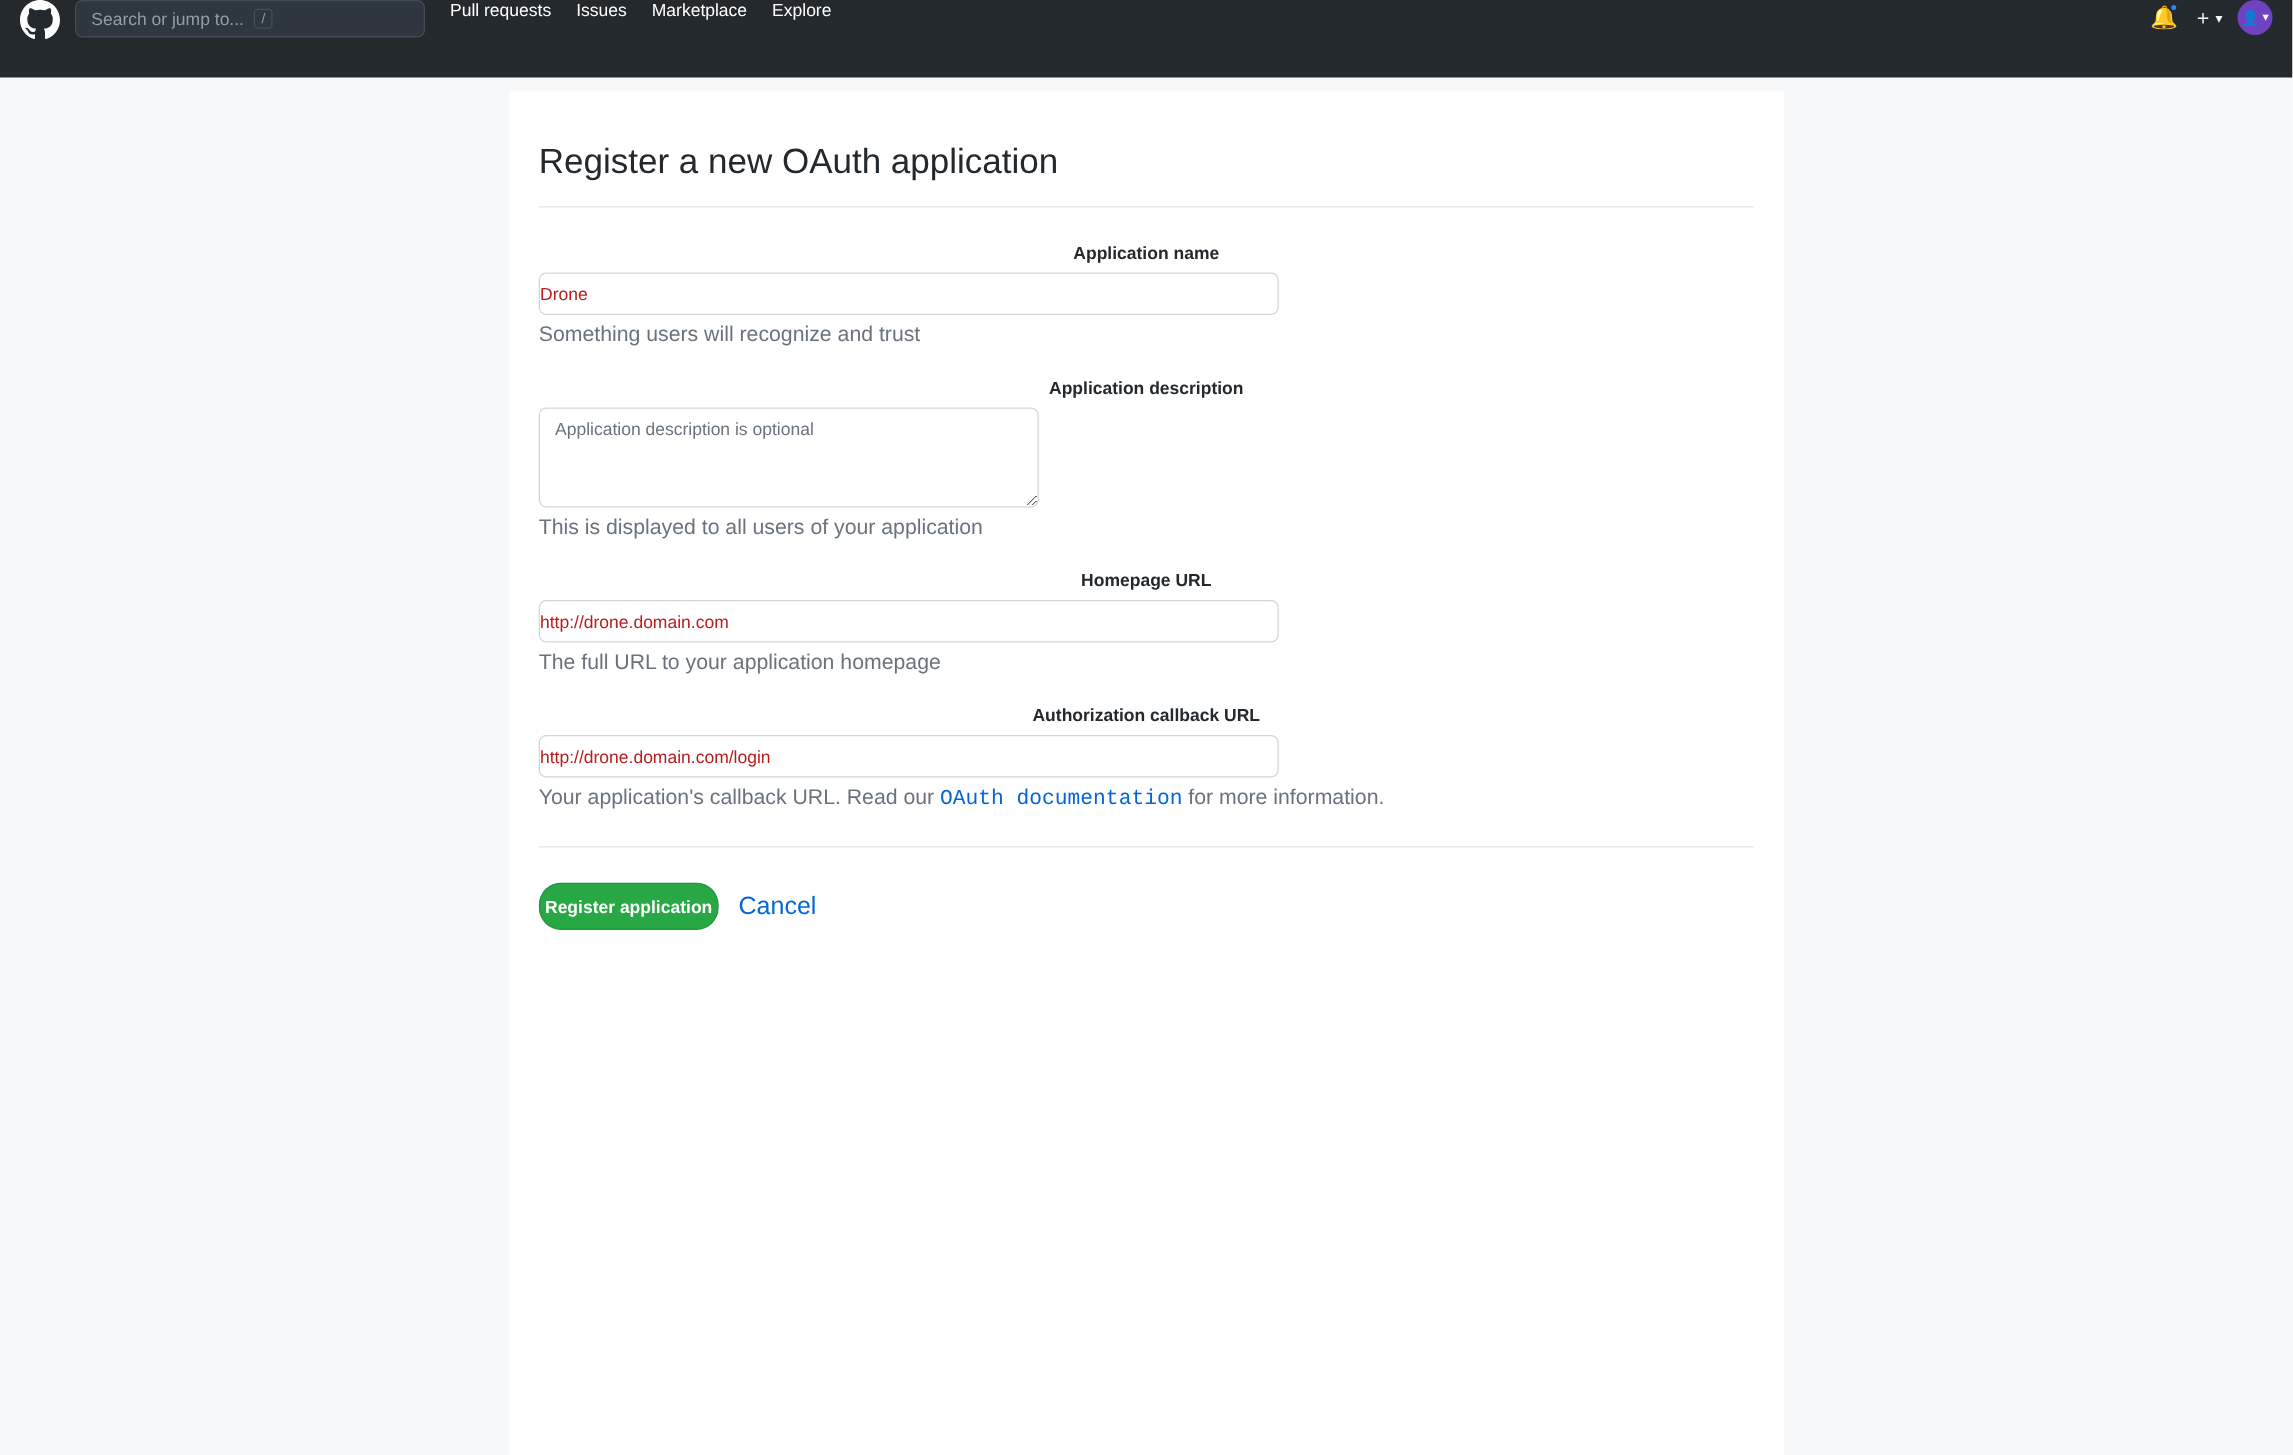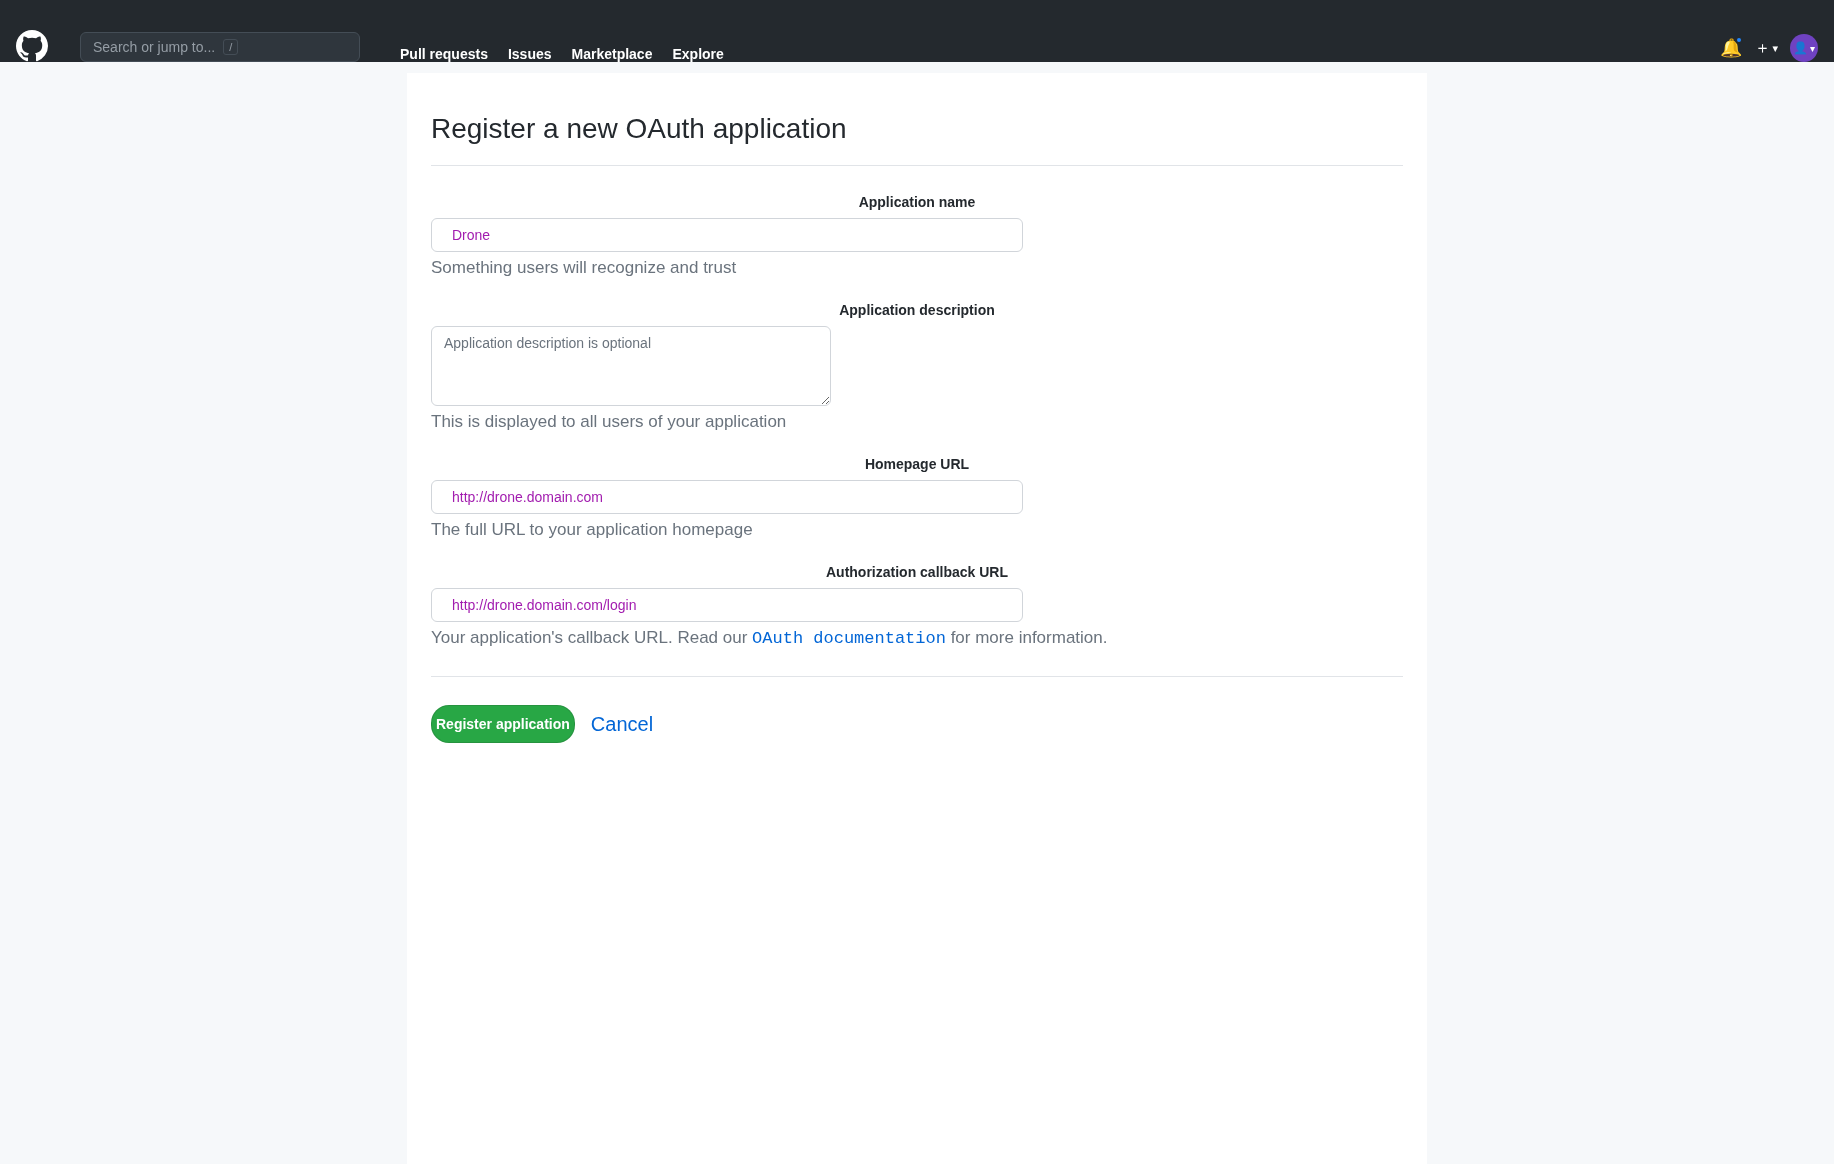--- a/index.html
+++ b/index.html
@@ -8,23 +8,23 @@
       font-size: 14px;
       background: #f6f8fa;
       color: #24292e;
     }
 
     
     .navbar {
       background: #24292e;
       height: 62px;
       display: flex;
-      align-items: flex-end;
+      align-items: flex-start;
       padding: 0 16px;
-      gap: 32px;
+      gap: 12px;
     }
     .navbar-logo {
       width: 32px;
       height: 32px;
       flex-shrink: 0;
     }
     .navbar-search {
       display: flex;
       align-items: center;
       background: #2f363d;
@@ -46,21 +46,21 @@
     }
     .navbar-links {
       display: flex;
       gap: 20px;
       margin-left: 8px;
     }
     .navbar-links a {
       color: #fff;
       text-decoration: none;
       font-size: 14px;
-      font-weight: 700;
+      font-weight: 400;
     }
     .navbar-right {
       margin-left: auto;
       display: flex;
       align-items: center;
       gap: 12px;
     }
     .navbar-icon {
       color: #fff;
       font-size: 18px;
@@ -130,23 +130,23 @@
       font-size: 14px;
       color: #24292e;
       margin-bottom: 8px;
       text-align: center;
     }
 
     .form-input {
       display: block;
       width: 100%;
       max-width: 592px;
-      padding: 6px 20px;
-      font-size: 14px;
-      color: #a21caf;
+      padding: 6px 0;
+      font-size: 14px;
+      color: #b91c1c;
       background: #fff;
       border: 1px solid #d1d5da;
       border-radius: 6px;
       outline: none;
       line-height: 20px;
     }
 
     .form-textarea {
       display: block;
       width: 100%;

